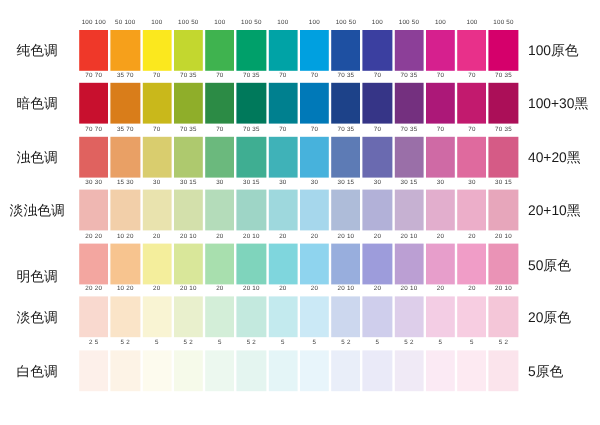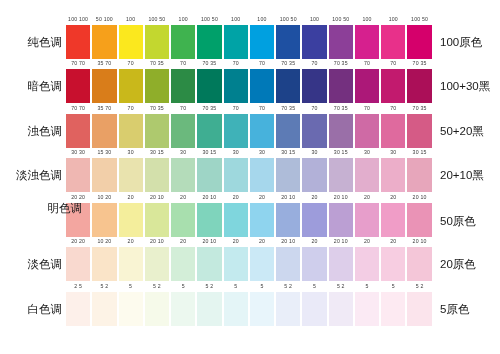--- a/index.html
+++ b/index.html
@@ -42,21 +42,21 @@
     line-height:9px;
     color:#3a3a3a;
     text-align:center;
     white-space:nowrap;
     letter-spacing:0.2px;
   }
   .rowlabel-left{
     position:absolute;
     left:0;
     width:62px;
-    text-align:right;
+    text-align:center;
     font-size:11.5px;
     color:#1a1a1a;
   }
   .rowlabel-right{
     position:absolute;
     left:440px;
     width:60px;
     text-align:left;
     font-size:11.5px;
     color:#1a1a1a;
@@ -474,27 +474,27 @@
           <div class="swatch" style="background: rgb(251, 228, 236);"></div>
         </div>
       </div>
     </div>
 
   <div id="labels-left">
       <div class="rowlabel-left" style="top: 34.5px;">纯色调</div>
       <div class="rowlabel-left" style="top: 79.07px;">暗色调</div>
       <div class="rowlabel-left" style="top: 123.64px;">浊色调</div>
       <div class="rowlabel-left" style="top: 168.21px;">淡浊色调</div>
-      <div class="rowlabel-left" style="top: 201px; margin-left: 20px;">明色调</div>
+      <div class="rowlabel-left" style="top: 223px;">明色调</div>
       <div class="rowlabel-left" style="top: 257.35px;">淡色调</div>
       <div class="rowlabel-left" style="top: 301.92px;">白色调</div>
     </div>
   <div id="labels-right">
       <div class="rowlabel-right" style="top: 34.5px;">100原色</div>
       <div class="rowlabel-right" style="top: 79.07px;">100+30黑</div>
-      <div class="rowlabel-right" style="top: 123.64px;">50+20黑</div>
+      <div class="rowlabel-right" style="top: 123.64px;">40+20黑</div>
       <div class="rowlabel-right" style="top: 168.21px;">20+10黑</div>
       <div class="rowlabel-right" style="top: 214px;">50原色</div>
       <div class="rowlabel-right" style="top: 257.35px;">20原色</div>
       <div class="rowlabel-right" style="top: 301.92px;">5原色</div>
     </div>
 
 </div>
 
 </body></html>

